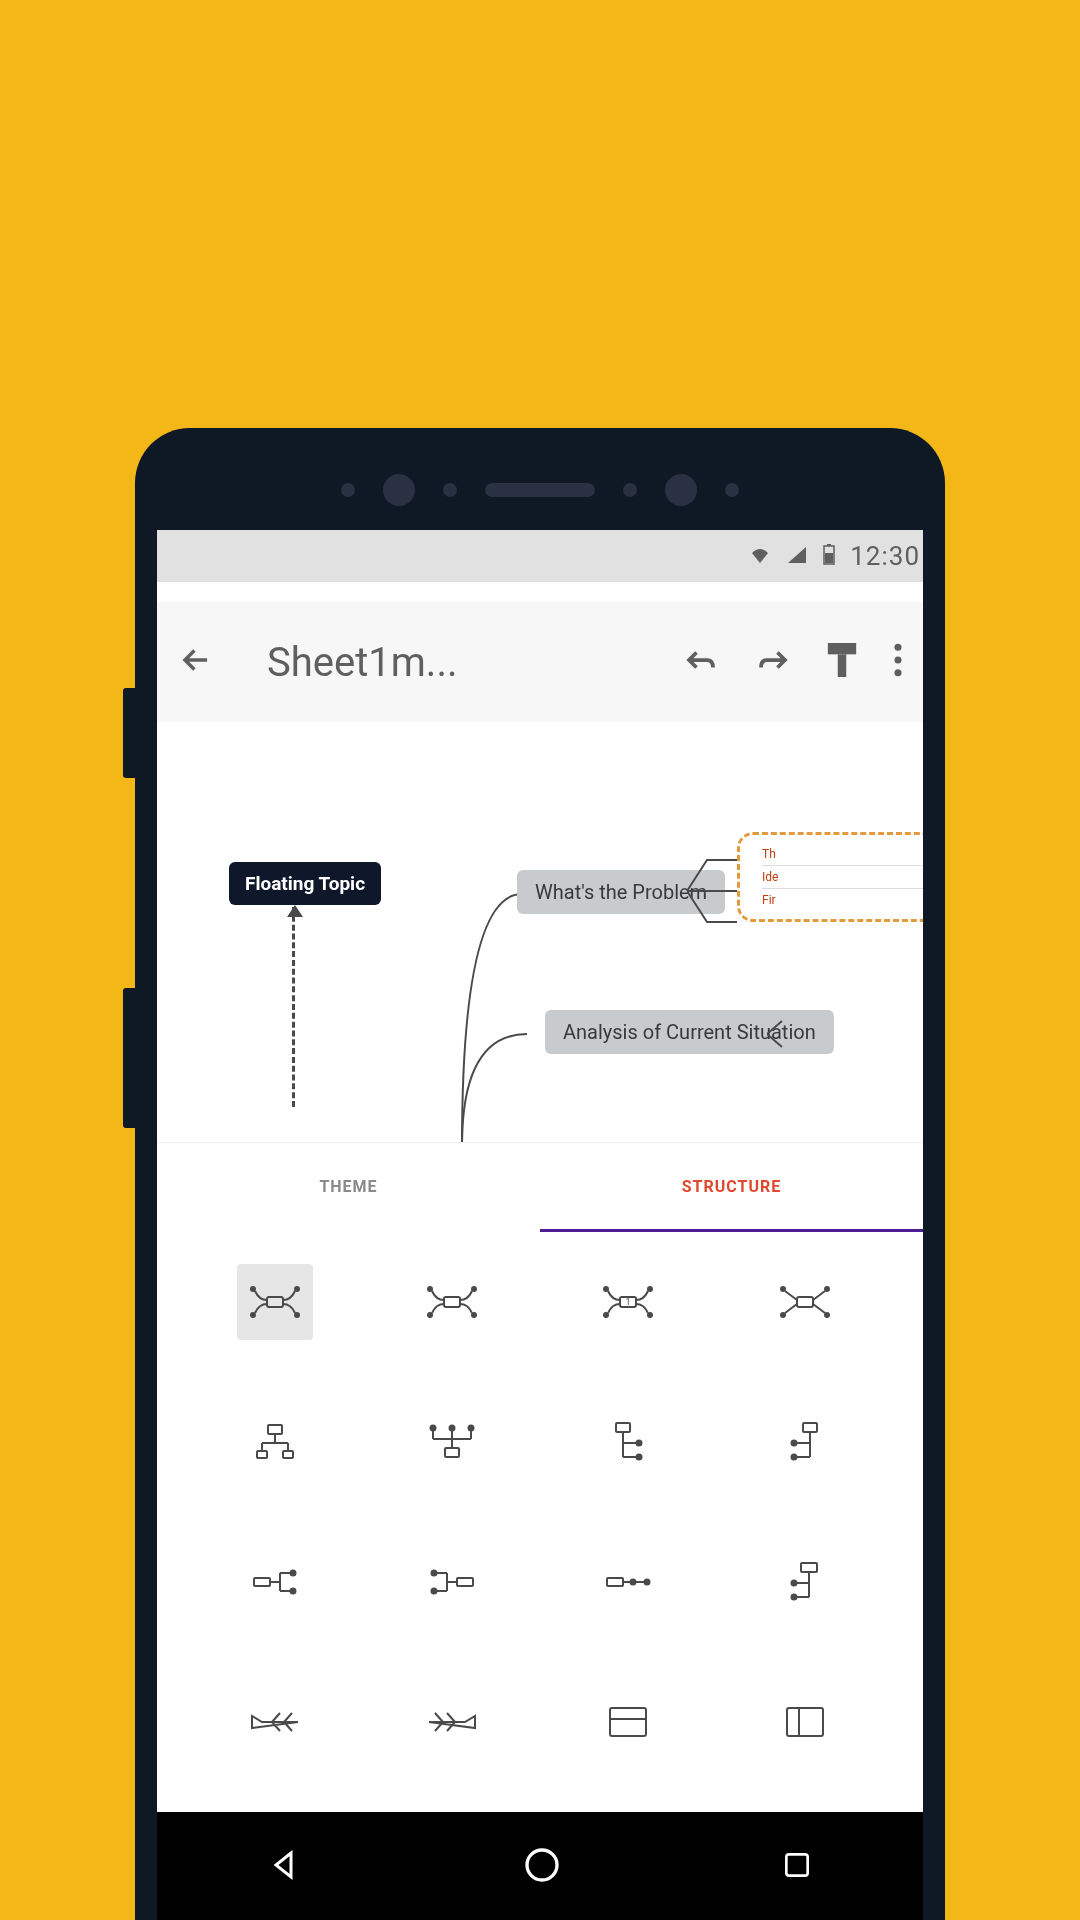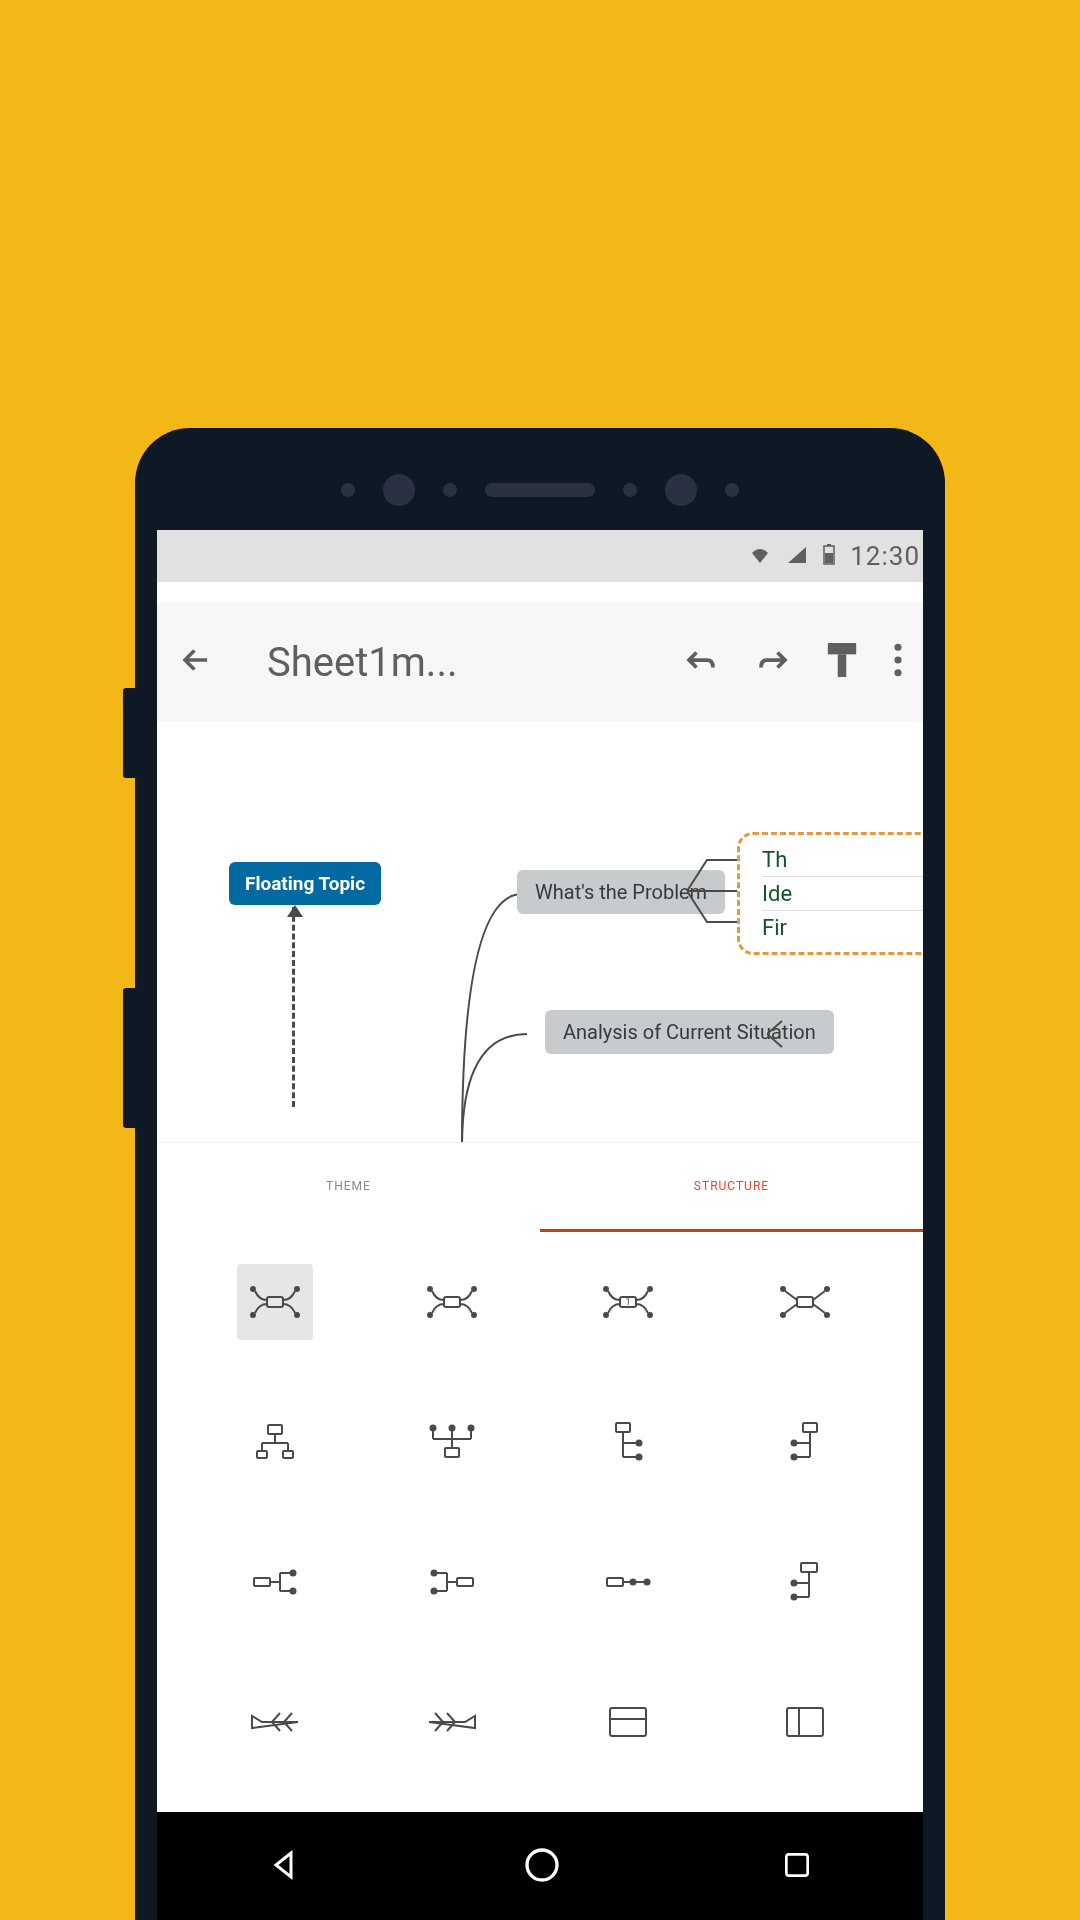--- a/index.html
+++ b/index.html
@@ -81,21 +81,21 @@
     .canvas {
       height: 420px;
       background: #fff;
       position: relative;
       overflow: hidden;
     }
     .floating-topic {
       position: absolute;
       left: 72px;
       top: 140px;
-      background: #0369a1;
+      background: #0f172a;
       color: #fff;
       font-weight: bold;
       font-size: 19px;
       padding: 10px 16px;
       border-radius: 6px;
     }
     .dashed-arrow {
       position: absolute;
       left: 135px;
       top: 185px;
@@ -131,51 +131,51 @@
     .sub-nodes {
       position: absolute;
       left: 580px;
       top: 110px;
       border: 3px dashed #e39a3e;
       border-radius: 16px;
       padding: 8px 0 8px 22px;
       width: 200px;
     }
     .sub-node {
-      font-size: 22px;
-      color: #14532d;
+      font-size: 12px;
+      color: #c2410c;
       padding: 4px 0;
       border-bottom: 1px solid #ddd;
     }
     .sub-node:last-child { border-bottom: none; }
     .fork2 {
       position: absolute;
       left: 610px;
       top: 297px;
     }
     .tabs {
       display: flex;
       height: 90px;
       background: #fff;
       border-top: 1px solid #eee;
     }
     .tab {
       flex: 1;
       display: flex;
       align-items: center;
       justify-content: center;
-      font-size: 12px;
+      font-size: 16px;
       letter-spacing: 1px;
       color: #8a8a8a;
-      font-weight: 400;
+      font-weight: 700;
       border-bottom: 3px solid transparent;
     }
     .tab.active {
       color: #e2482e;
-      border-bottom: 3px solid #c2410c;
+      border-bottom: 3px solid #4c1d95;
     }
     .structure-grid {
       display: grid;
       grid-template-columns: repeat(4, 1fr);
       padding: 30px 30px 50px 30px;
       gap: 60px 0;
       background: #fff;
     }
     .structure-item {
       display: flex;

